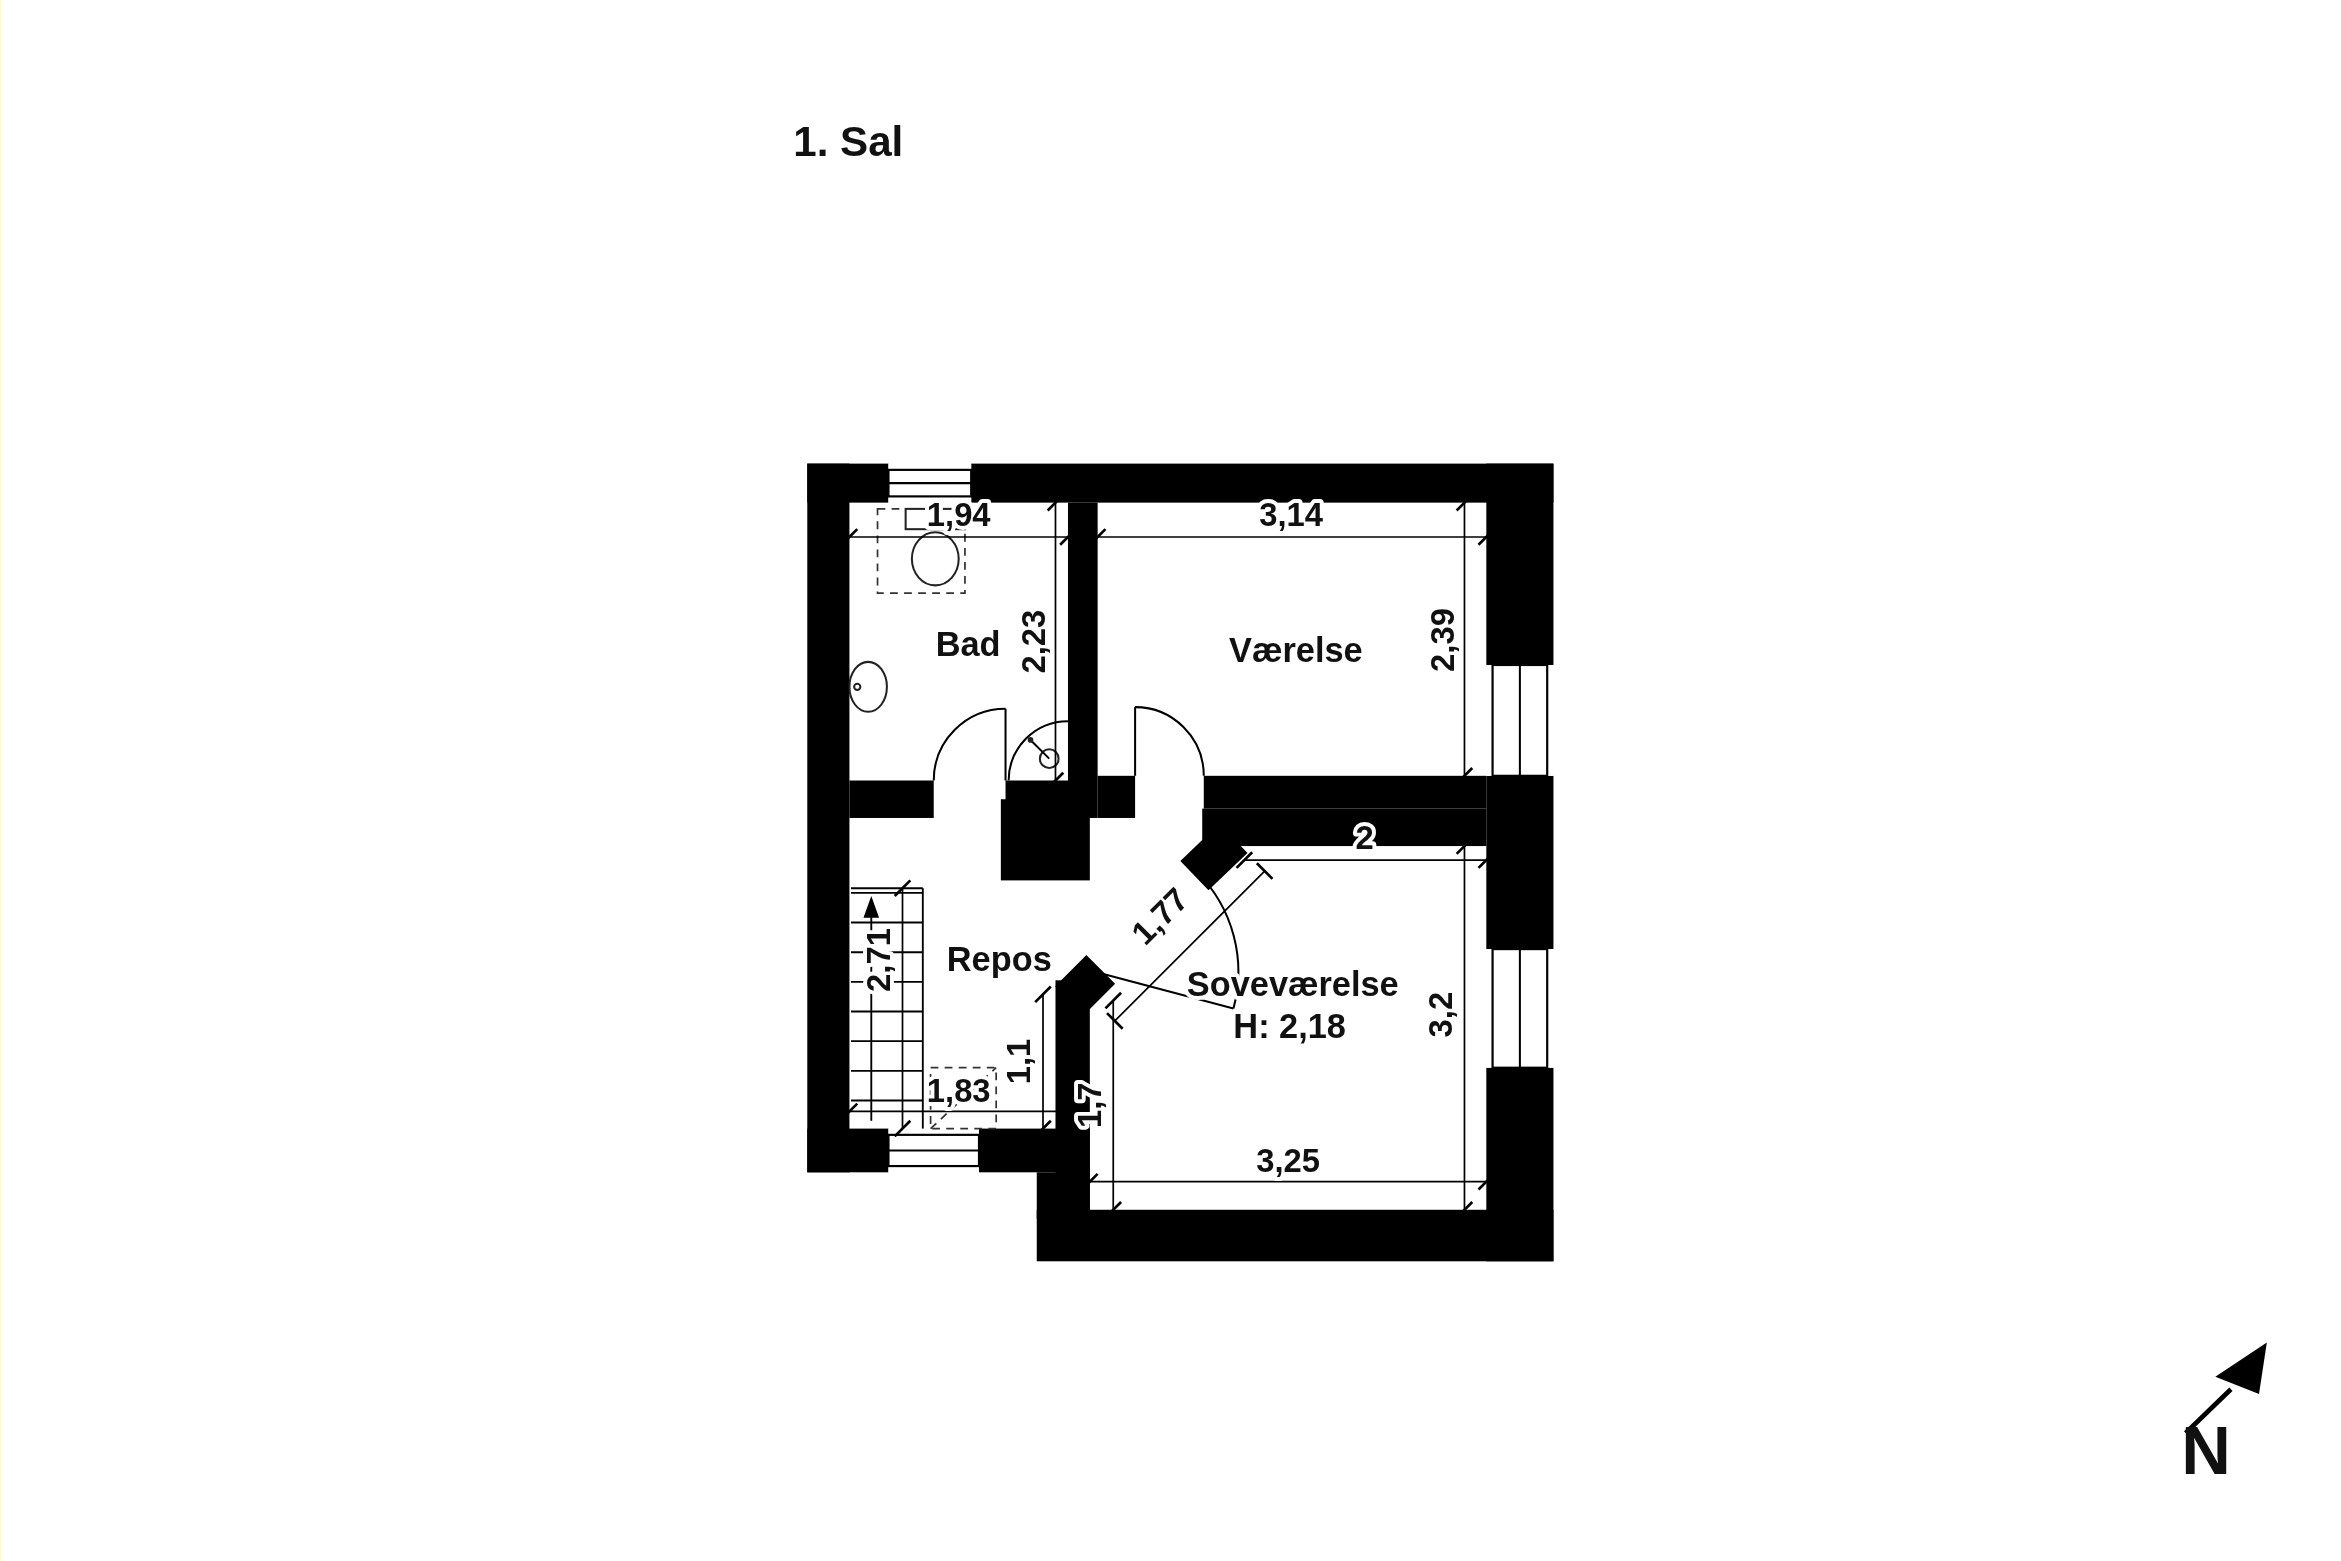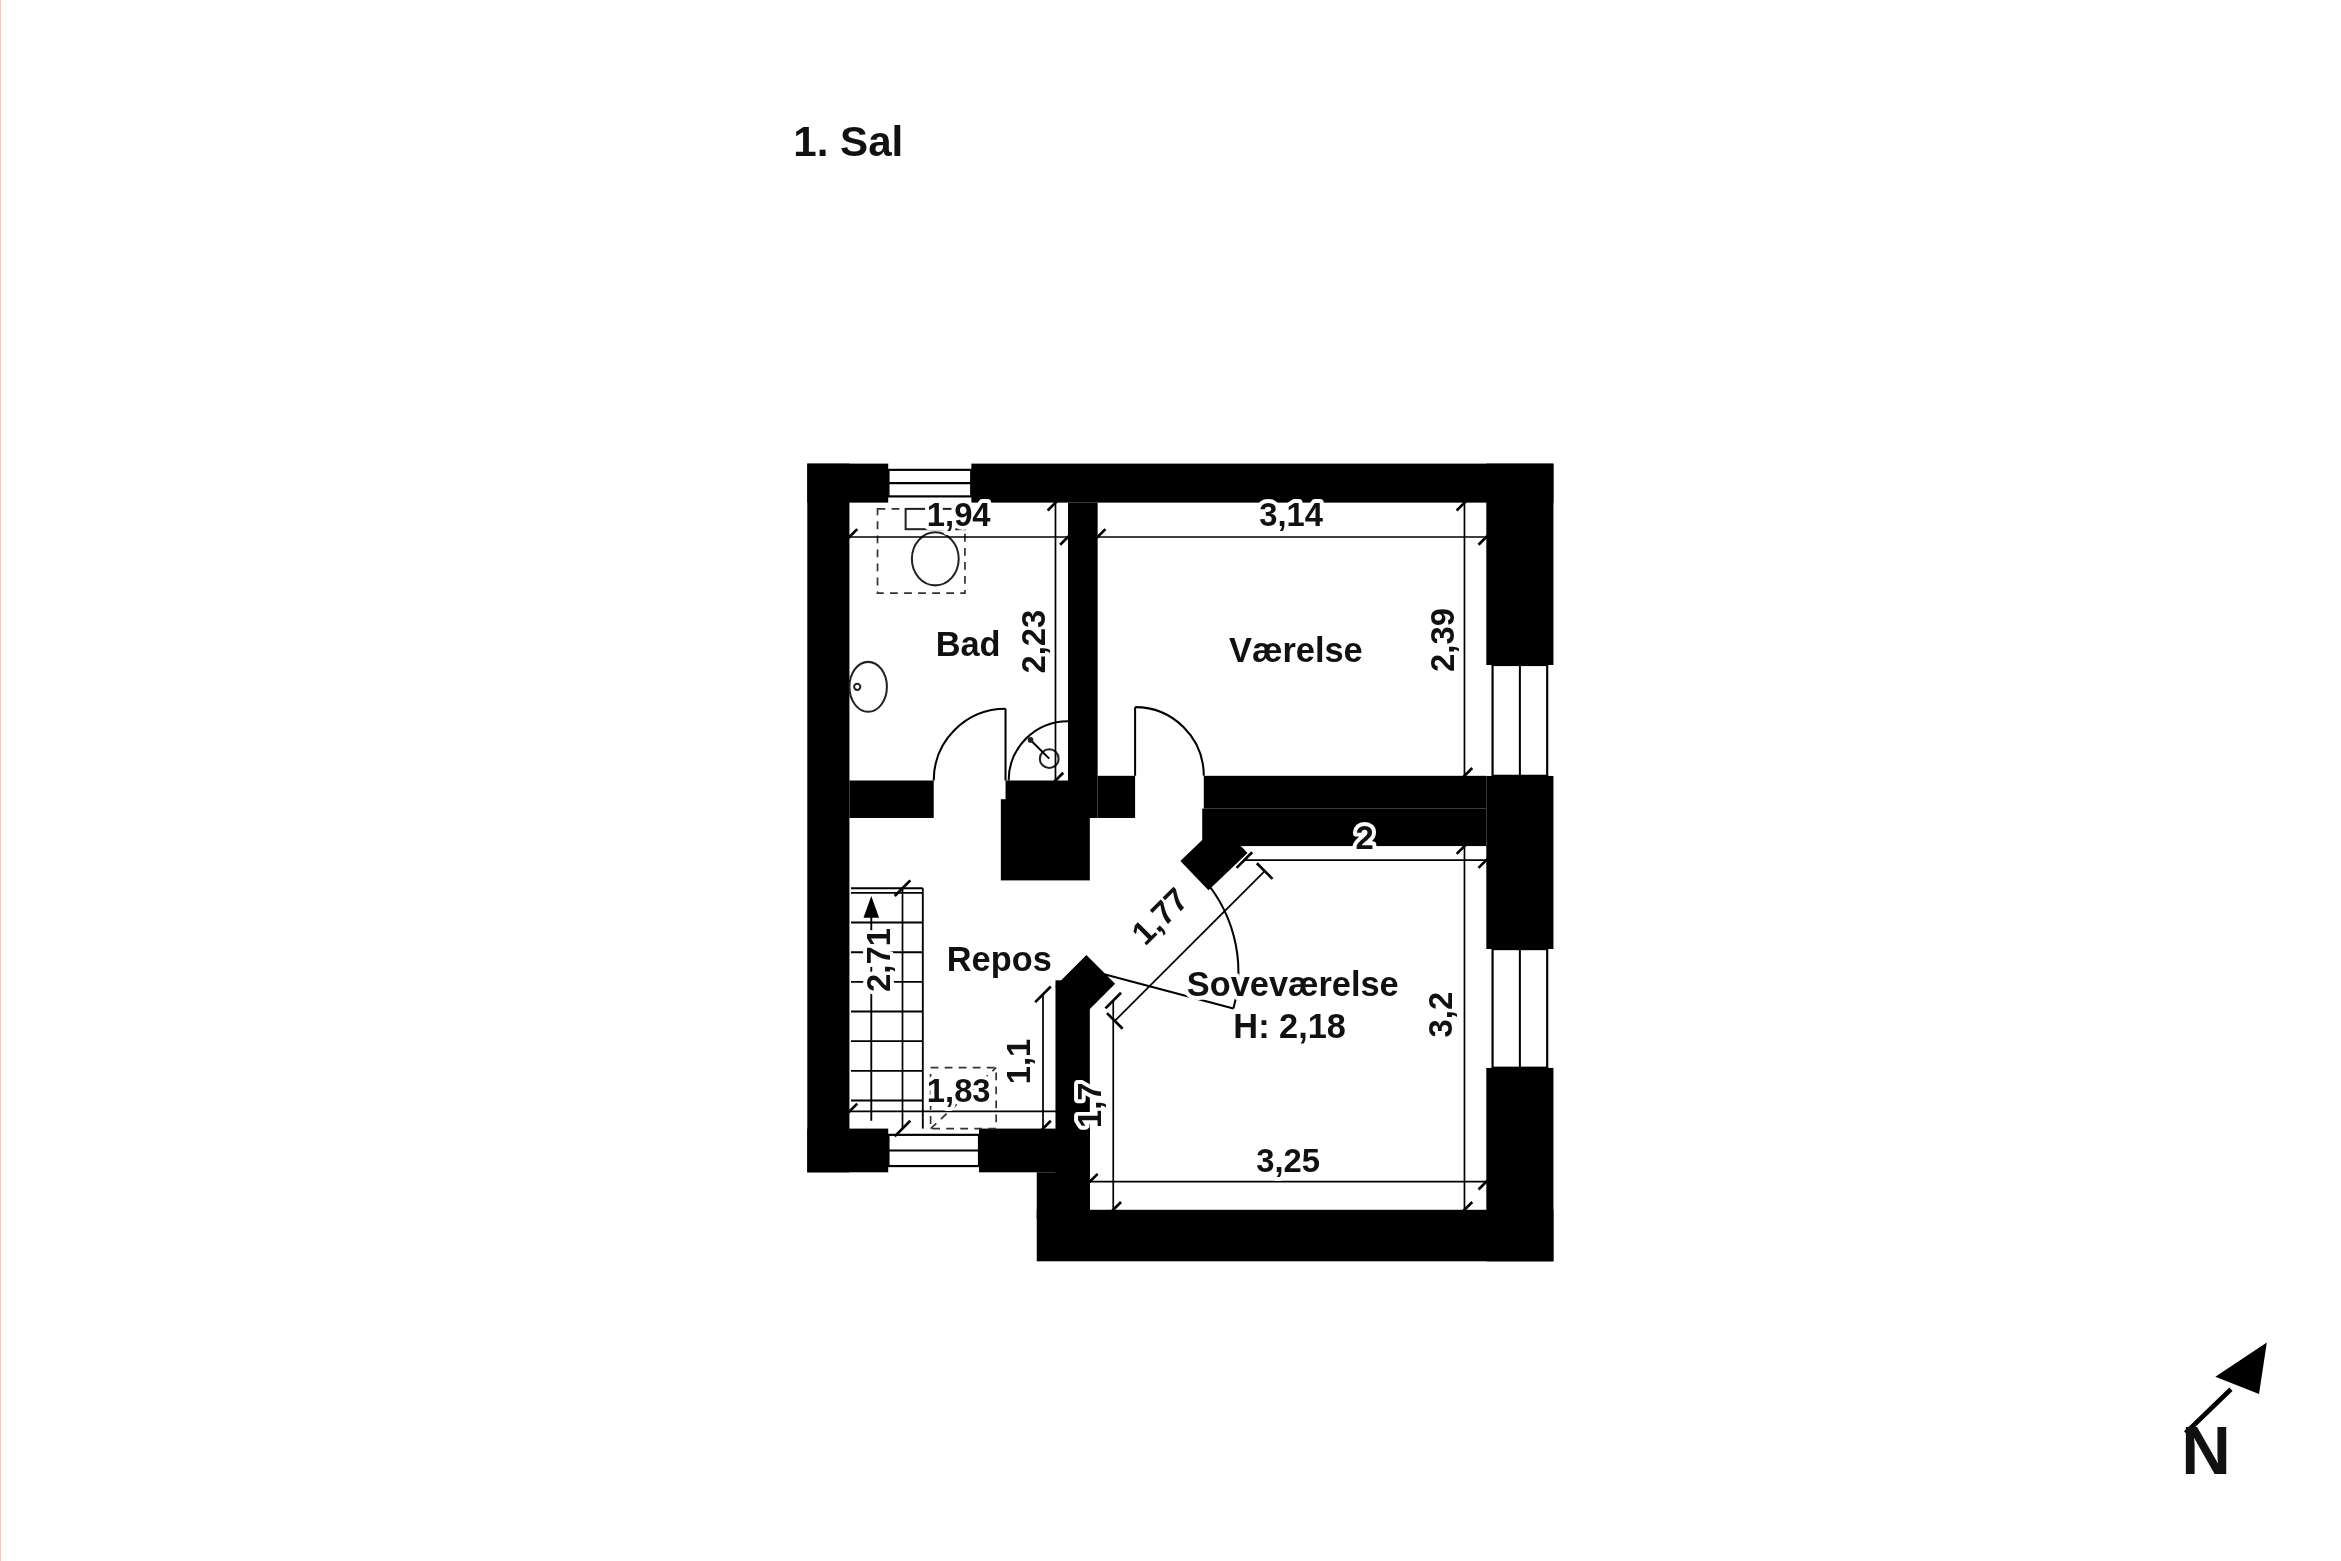--- a/index.html
+++ b/index.html
@@ -1,20 +1,20 @@
 <!DOCTYPE html>
 <html style="font-size:12.5px"><head>
 <meta charset="utf-8">
 <style>
   html, body { margin: 0; padding: 0; background: #ffffff; }
   .canvas {
     position: relative;
     width: 2342px;
     height: 1561px;
-    background: #c2410c;
+    background: #fde047;
     overflow: hidden;
   }
   svg { position: absolute; inset: 0; }
 
   .wall   { fill: #000000; stroke: none; }
   .floor  { fill: #ffffff; }
   .thin   { stroke: #000000; stroke-width: 1.3; fill: none; }
   .stair  { stroke: #000000; stroke-width: 1.2; fill: none; }
   .dimline{ stroke: #000000; stroke-width: 1.1; fill: none; }
   .tick   { stroke: #000000; stroke-width: 1.7; }

